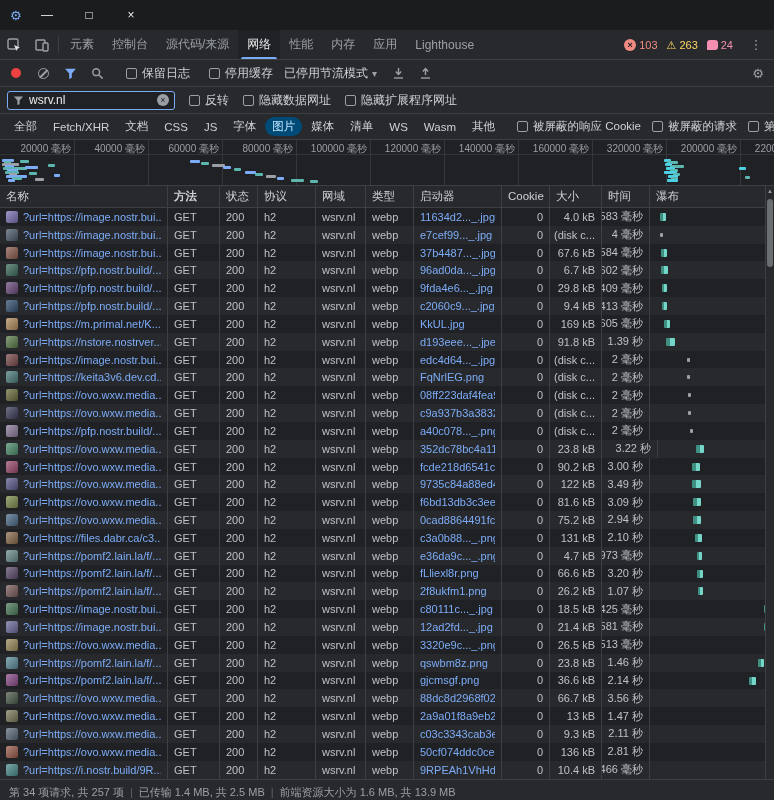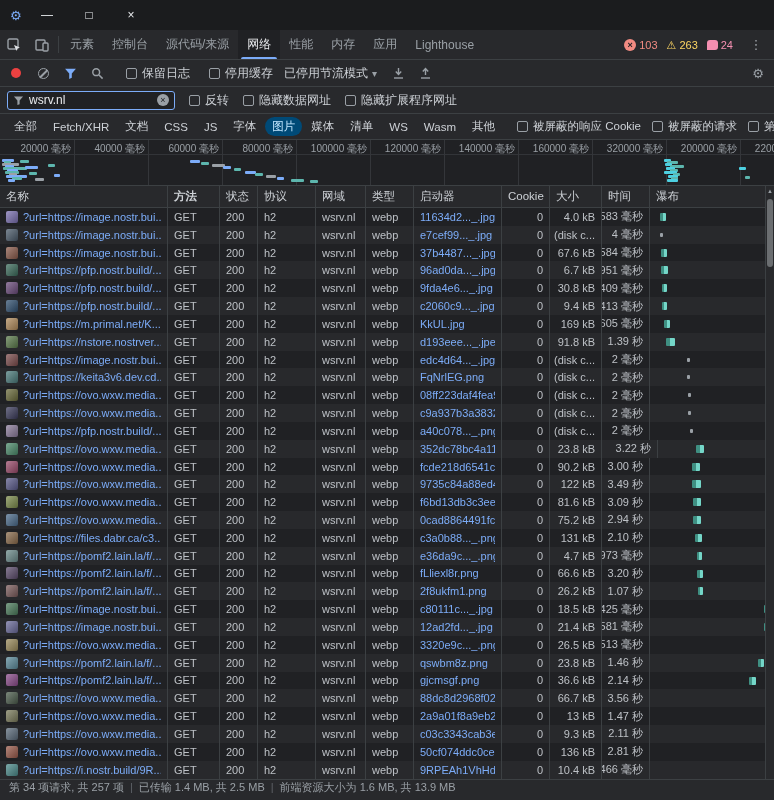--- a/index.html
+++ b/index.html
@@ -102,21 +102,21 @@
   .wf-bar.cache { background:#9aa0a6; top:7px; height:4px; }
 
   
   .scrollbar { position:absolute; top:0; right:0; bottom:0; width:9px; background:#28292c;
                border-left:1px solid var(--border,#3c4043); }
   .scroll-up { height:10px; display:flex; align-items:center; justify-content:center; color:#9aa0a6; font-size:6px; }
   .scroll-thumb { position:absolute; top:13px; left:1px; width:6px; height:68px; border-radius:3px; background:#6b6e71; }
 
   
   .statusbar { height:21px; flex:0 0 auto; background:var(--bg-alt,#28292c); border-top:1px solid var(--border,#3c4043);
-               display:flex; align-items:flex-start; padding:0 9px; color:var(--text-dim,#9aa0a6); font-size:11px; gap:6px;
+               display:flex; align-items:flex-end; padding:0 9px; color:var(--text-dim,#9aa0a6); font-size:11px; gap:6px;
                white-space:nowrap; overflow:hidden; }
   .sb-seg + .sb-seg::before { content:"|"; color:#5f6368; margin-right:6px; }
 </style>
 </head>
 <body>
 
 <div class="window">
 
   <div class="titlebar">
     <span class="fav">⚙</span>
@@ -418,40 +418,40 @@
           <div class="cell" style="width: 52px;">GET</div>
           <div class="cell" style="width: 38px;">200</div>
           <div class="cell" style="width: 58px;">h2</div>
           <div class="cell" style="width: 50px;">wsrv.nl</div>
           <div class="cell" style="width: 48px;">webp</div>
           <div class="cell" style="width: 88px;">
             <span class="link">96ad0da..._.jpg</span>
           </div>
           <div class="cell num" style="width: 48px;">0</div>
           <div class="cell num" style="width: 52px;">6.7 kB</div>
-          <div class="cell num" style="width: 48px;">951 毫秒</div>
+          <div class="cell num" style="width: 48px;">602 毫秒</div>
           <div class="cell wf flex">
             <div class="wf-bar" style="left: 9%; width: 7px;"></div>
           </div>
         </div>
         <div class="row">
           <div class="cell name-cell" style="width: 168px;">
             <span class="thumb" style="background-color: rgb(106, 74, 122);"></span>
             <span class="link">?url=https://pfp.nostr.build/...</span>
           </div>
           <div class="cell" style="width: 52px;">GET</div>
           <div class="cell" style="width: 38px;">200</div>
           <div class="cell" style="width: 58px;">h2</div>
           <div class="cell" style="width: 50px;">wsrv.nl</div>
           <div class="cell" style="width: 48px;">webp</div>
           <div class="cell" style="width: 88px;">
             <span class="link">9fda4e6..._.jpg</span>
           </div>
           <div class="cell num" style="width: 48px;">0</div>
-          <div class="cell num" style="width: 52px;">30.8 kB</div>
+          <div class="cell num" style="width: 52px;">29.8 kB</div>
           <div class="cell num" style="width: 48px;">409 毫秒</div>
           <div class="cell wf flex">
             <div class="wf-bar" style="left: 10%; width: 5px;"></div>
           </div>
         </div>
         <div class="row alt">
           <div class="cell name-cell" style="width: 168px;">
             <span class="thumb" style="background-color: rgb(47, 79, 111);"></span>
             <span class="link">?url=https://pfp.nostr.build/...</span>
           </div>

